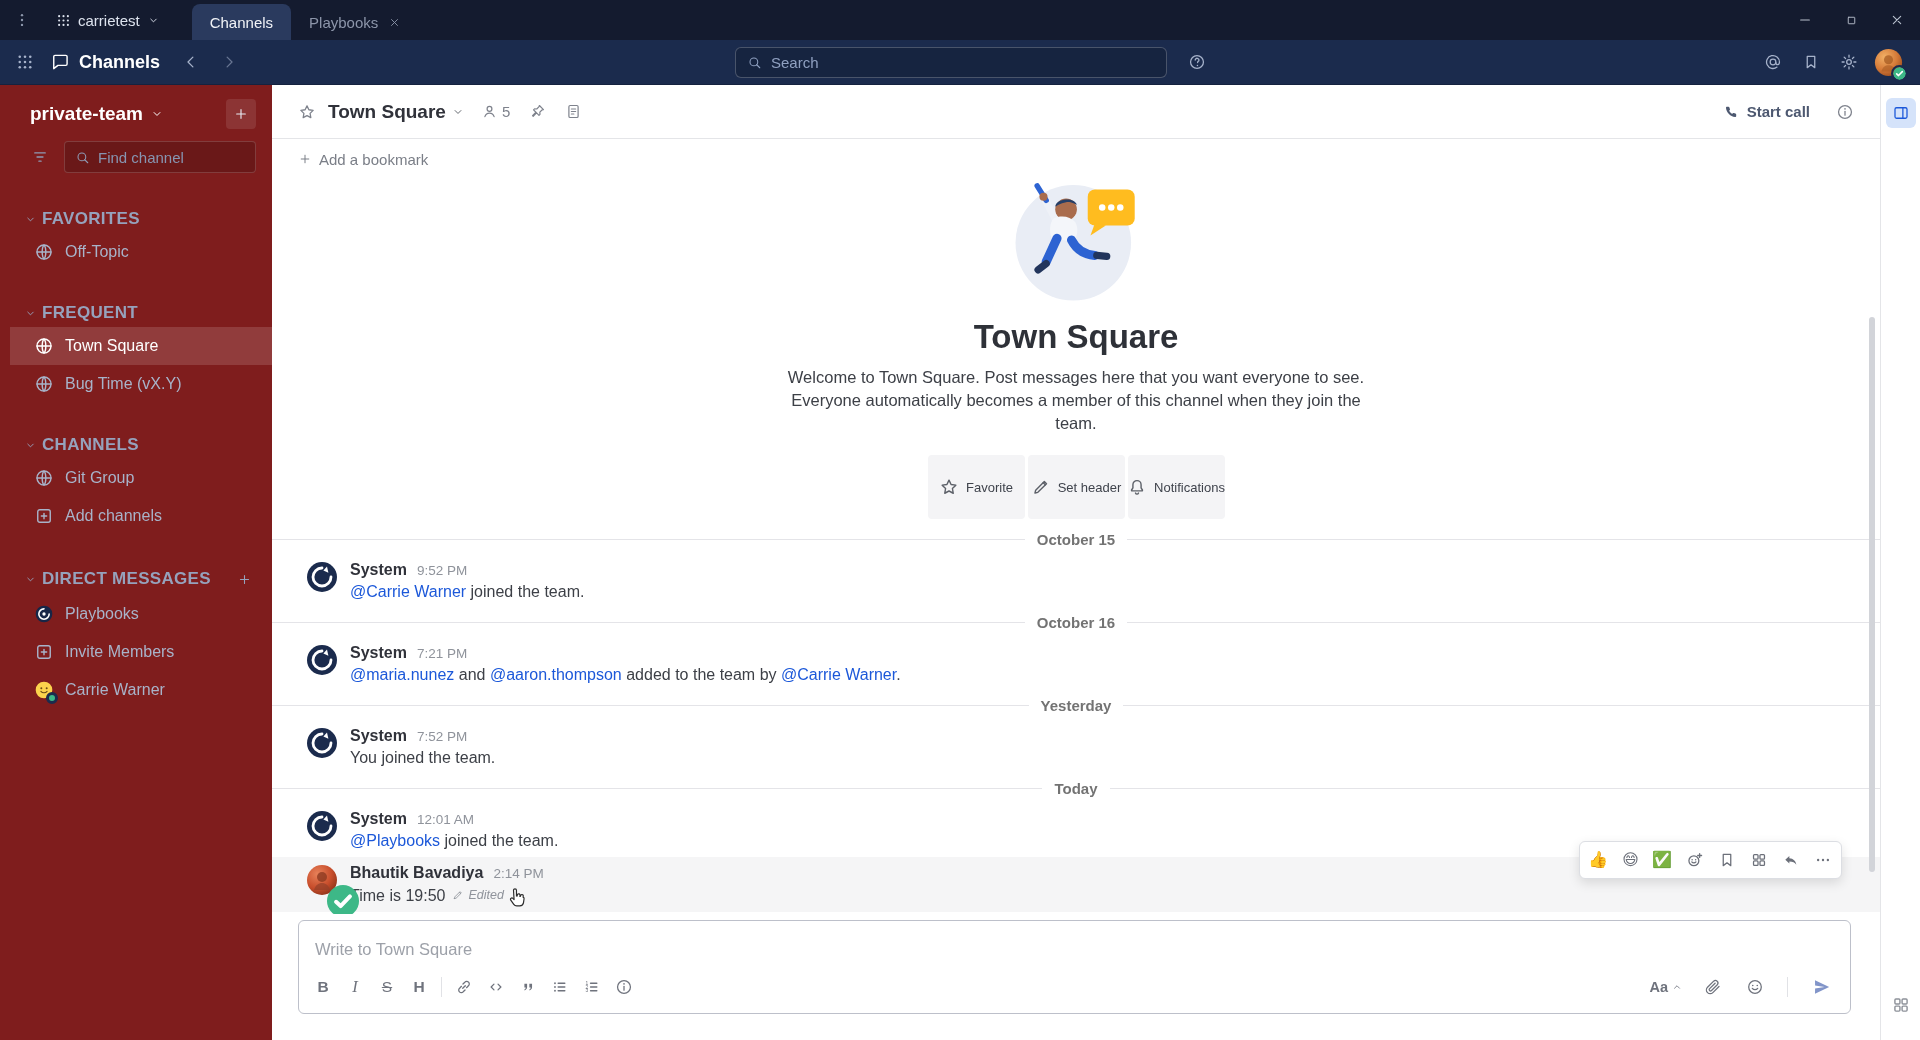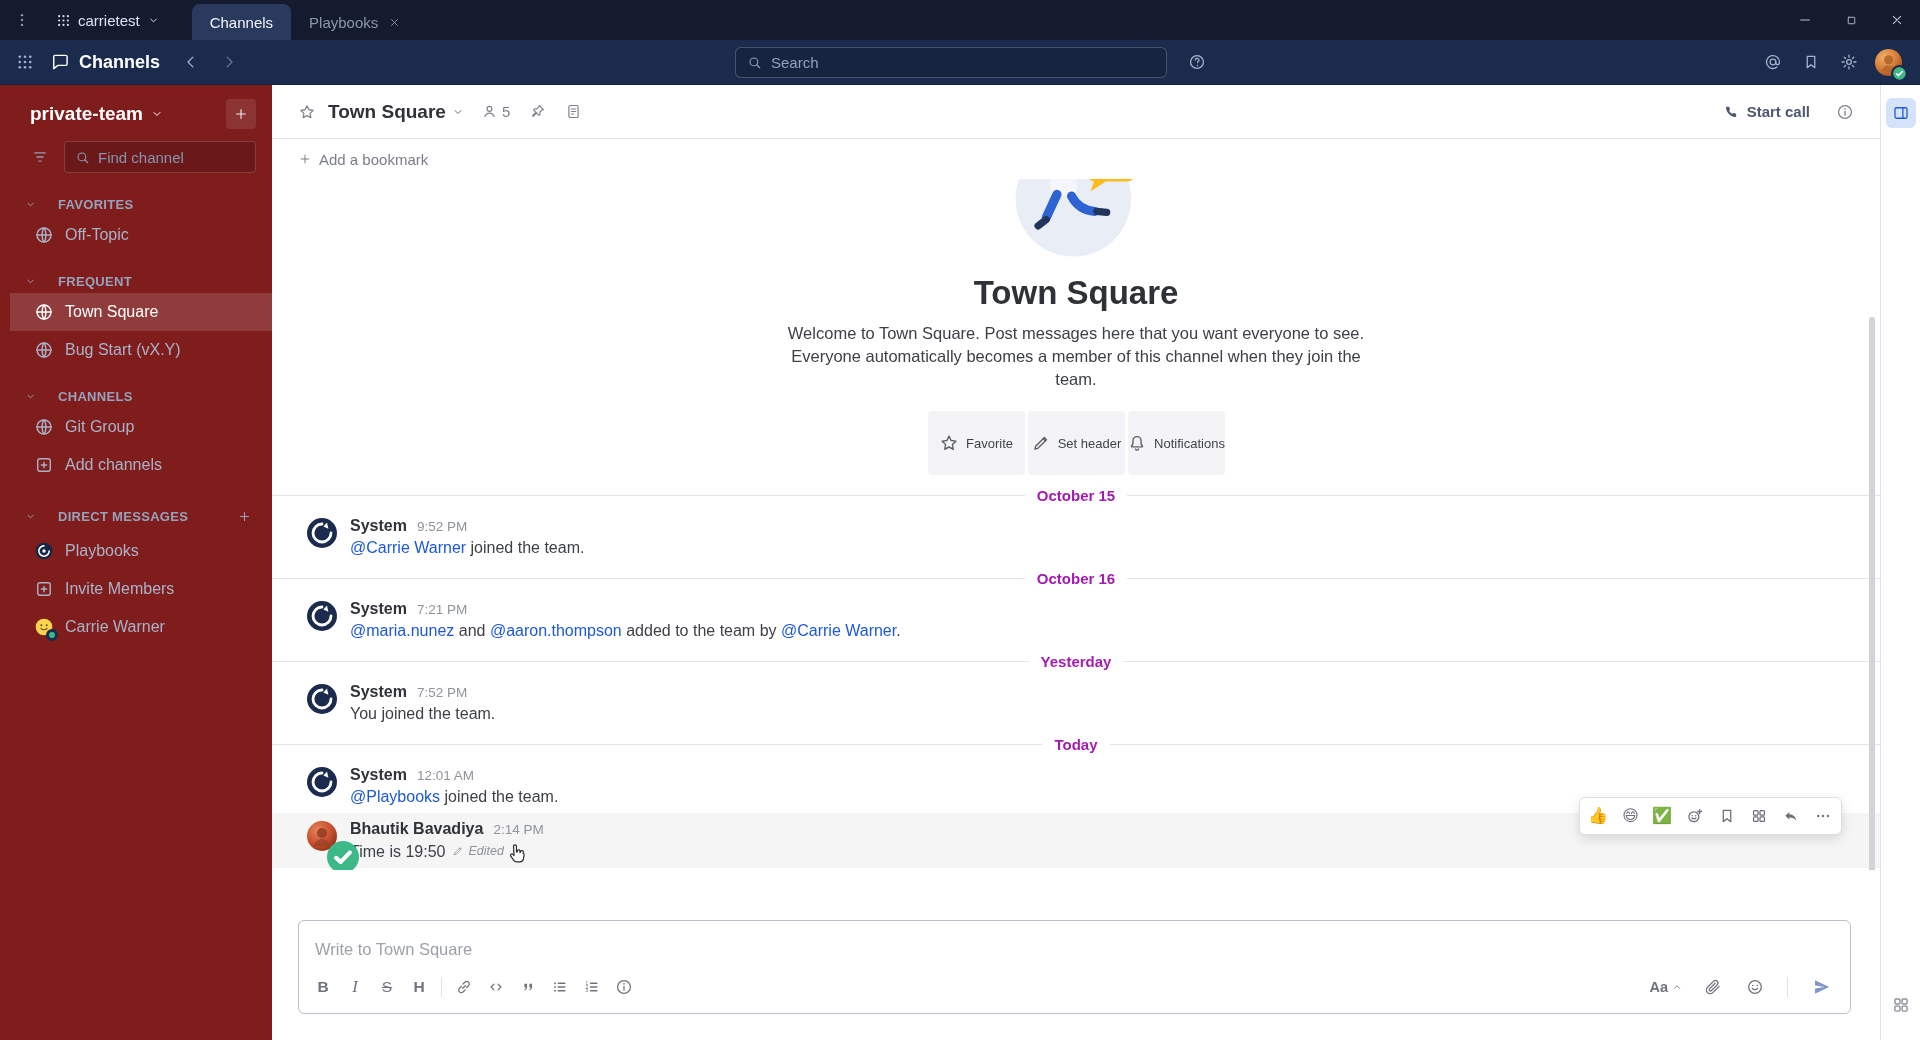--- a/index.html
+++ b/index.html
@@ -51,21 +51,21 @@
   
   .sidebar{width:272px;flex:0 0 272px;background:#7f1d1d;display:flex;flex-direction:column;color:#a9b4ca;overflow:hidden;padding-left:10px;}
   .team-row{display:flex;align-items:center;padding:14px 16px 10px 20px;}
   .team-name{display:flex;align-items:center;gap:7px;color:#fff;font-size:19px;font-weight:700;flex:1;min-width:0;}
   .team-add{width:30px;height:30px;border-radius:4px;background:rgba(255,255,255,.1);color:#e8ecf4;display:flex;align-items:center;justify-content:center;}
   .find-row{display:flex;align-items:center;gap:8px;padding:2px 16px 4px 14px;}
   .filter-btn{width:32px;height:32px;display:flex;align-items:center;justify-content:center;color:#8e9ab4;border-radius:4px;}
   .find-box{flex:1;height:32px;border:1px solid rgba(255,255,255,.16);background:rgba(0,0,0,.16);border-radius:4px;display:flex;align-items:center;gap:8px;padding:0 10px;color:#8e9ab4;}
   .find-box input{font-size:15px;color:#c4cddf;}
   .find-box input::placeholder{color:#8795b1;}
-  .sb-section-header{display:flex;align-items:center;gap:21px;padding:4px 16px 4px 14px;margin-top:16px;color:#96a2bc;font-size:13px;font-weight:700;letter-spacing:.3px;}
+  .sb-section-header{display:flex;align-items:center;gap:5px;padding:4px 16px 4px 14px;margin-top:28px;color:#96a2bc;font-size:17px;font-weight:700;letter-spacing:.3px;}
   .sb-section-add{margin-left:auto;width:24px;height:24px;display:flex;align-items:center;justify-content:center;color:#96a2bc;border-radius:4px;}
   .sb-item{display:flex;align-items:center;gap:11px;height:38px;padding:0 16px 0 24px;color:#a8b3c9;font-size:16px;}
   .sb-item.active{background:rgba(255,255,255,.14);color:#fff;}
   .sb-item-icon{width:20px;height:20px;position:relative;display:flex;align-items:center;justify-content:center;}
   .sb-item-icon svg{width:100%;height:100%;display:block;}
   .sb-item-label{white-space:nowrap;overflow:hidden;text-overflow:ellipsis;}
   .status-dot{position:absolute;right:-4px;bottom:-4px;width:12px;height:12px;border-radius:50%;background:#3db887;border:3px solid #1b2b4d;}
 
   
   .channel{flex:1;min-width:0;display:flex;flex-direction:column;background:#fff;}
@@ -83,21 +83,21 @@
   .message-area{flex:1;min-height:0;position:relative;display:flex;flex-direction:column;justify-content:flex-end;overflow:hidden;padding-bottom:2px;}
   .intro{display:flex;flex-direction:column;align-items:center;padding-top:4px;}
   .intro-illustration{height:140px;display:flex;justify-content:center;}
   .intro-title{margin-top:12px;font-size:33px;font-weight:700;color:#2e3138;}
   .intro-desc{margin-top:10px;font-size:16.5px;line-height:1.4;color:#3d4047;text-align:center;max-width:600px;}
   .intro-actions{display:flex;gap:3px;margin-top:20px;margin-bottom:6px;}
   .intro-action{width:97px;height:64px;background:#f4f4f6;border-radius:4px;display:flex;flex-direction:row;align-items:center;justify-content:center;gap:7px;color:#3f434c;font-size:13px;}
   .intro-action [data-icon]{color:#5d6169;}
   .date-divider{display:flex;align-items:center;margin:6px 0;}
   .dd-line{flex:1;border-top:1px solid #e4e4e8;}
-  .dd-label{padding:0 12px;font-size:15px;font-weight:700;color:#a21caf;}
+  .dd-label{padding:0 12px;font-size:15px;font-weight:700;color:#737373;}
   .post{display:flex;gap:12px;padding:5px 64px 5px 34px;position:relative;}
   .post.hovered{background:#f5f5f6;}
   .msg-avatar{width:32px;height:32px;flex:none;position:relative;margin-top:2px;}
   .msg-avatar svg{width:32px;height:32px;display:block;}
   .msg-avatar .badge-check{right:-2px;bottom:-2px;}
   .post-content{min-width:0;}
   .post-head{display:flex;align-items:baseline;gap:10px;line-height:21px;}
   .post-sender{font-weight:700;font-size:16px;color:#30323a;}
   .post-time{font-size:13.5px;color:#8f939b;}
   .post-body{font-size:16px;line-height:22px;color:#3d4047;}
@@ -105,21 +105,21 @@
   .edited{display:inline-flex;align-items:center;gap:4px;color:#8f939b;font-size:12.5px;margin-left:7px;font-style:italic;}
   .edited [data-icon]{color:#8f939b;}
   .cursor{display:inline-block;width:22px;height:10px;position:relative;}
   .cursor svg{position:absolute;left:2px;top:-4px;}
   .msg-toolbar{position:absolute;right:38px;top:-16px;background:#fff;border:1px solid #dcdee3;border-radius:6px;box-shadow:0 4px 12px rgba(0,0,0,.12);display:flex;align-items:center;padding:3px;gap:1px;z-index:5;}
   .mt-btn{width:31px;height:30px;display:flex;align-items:center;justify-content:center;border-radius:4px;color:#6c707a;font-size:16px;line-height:1;}
   .scroll-thumb{position:absolute;right:5px;top:138px;width:6px;height:555px;border-radius:3px;background:#d2d4d9;}
 
   
   .composer-wrap{flex:0 0 auto;padding:6px 29px 26px 26px;}
-  .composer{border:1px solid #bdc0ca;border-radius:6px;min-height:94px;display:flex;flex-direction:column;background:#fff;margin-top:44px;}
+  .composer{border:1px solid #bdc0ca;border-radius:6px;min-height:94px;display:flex;flex-direction:column;background:#fff;}
   .composer-input{padding:13px 16px 4px;font-size:16.5px;color:#3d4047;flex:1;}
   .composer-input::placeholder{color:#9da1a9;}
   .composer-toolbar{height:44px;display:flex;align-items:center;padding:0 10px 8px 8px;color:#6f737d;}
   .fmt-btn{min-width:32px;height:32px;padding:0 4px;display:flex;align-items:center;justify-content:center;border-radius:4px;font-size:15.5px;color:#6f737d;}
   .fmt-b{font-weight:700;}
   .fmt-i{font-style:italic;font-family:"Liberation Serif",serif;font-size:16.5px;}
   .fmt-s{text-decoration:line-through;}
   .fmt-h{font-weight:700;}
   .tb-divider{width:1px;height:20px;background:#e1e2e6;margin:0 6px;flex:none;}
   .ct-right{margin-left:auto;display:flex;align-items:center;gap:10px;}
@@ -391,21 +391,21 @@
             </span>
             <span class="sb-item-label">Town Square</span>
           </div>
           <div class="sb-item">
             <span class="sb-item-icon i18" data-icon="globe">
               <svg viewBox="0 0 24 24" fill="none" stroke="currentColor" stroke-width="1.7" stroke-linecap="round" stroke-linejoin="round">
                 <circle cx="12" cy="12" r="8.4"></circle>
                 <path d="M3.6 12h16.8M12 3.6c2.9 2.9 2.9 13.9 0 16.8M12 3.6c-2.9 2.9-2.9 13.9 0 16.8"></path>
               </svg>
             </span>
-            <span class="sb-item-label">Bug Start (vX.Y)</span>
+            <span class="sb-item-label">Bug Time (vX.Y)</span>
           </div>
           <div class="sb-section-header">
             <span class="i13" data-icon="chev-down">
               <svg viewBox="0 0 24 24" fill="none" stroke="currentColor" stroke-width="1.7" stroke-linecap="round" stroke-linejoin="round">
                 <path d="M7 9.5l5 5 5-5"></path>
               </svg>
             </span>
             <span>CHANNELS</span>
           </div>
           <div class="sb-item">

